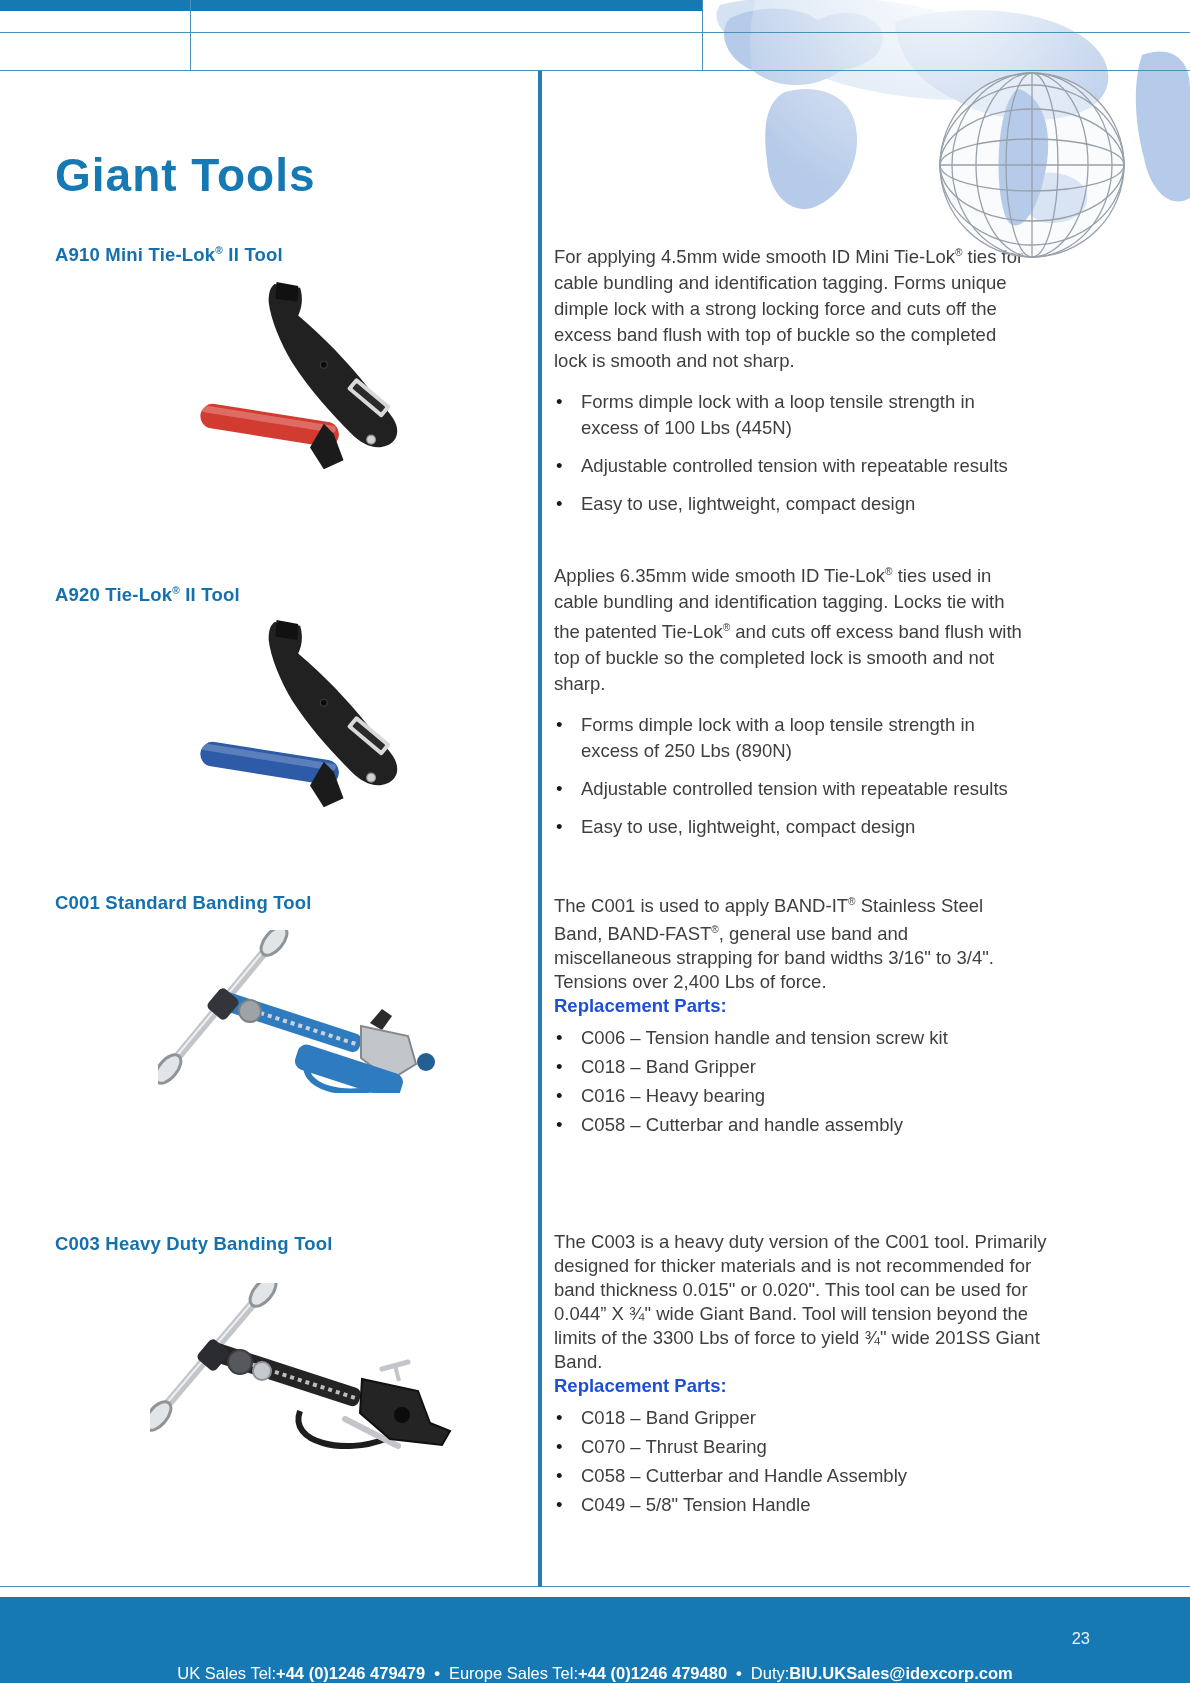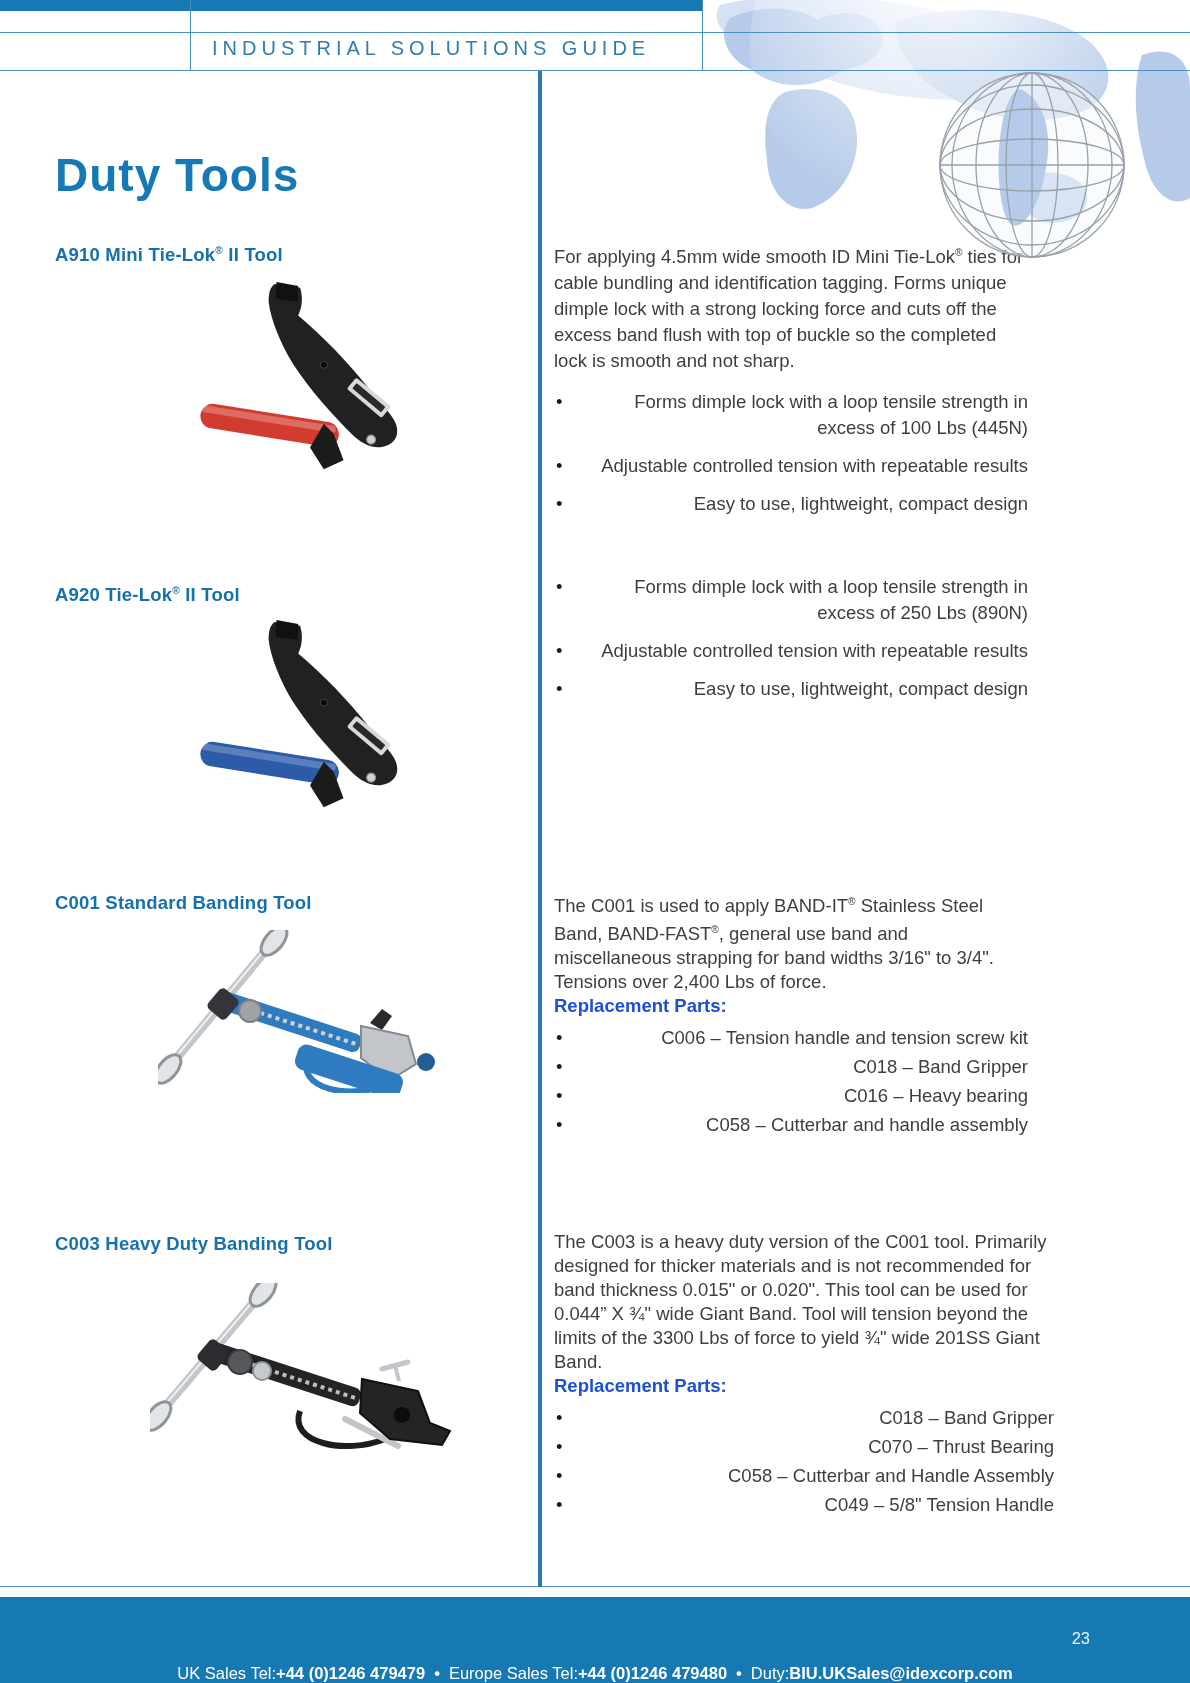--- a/index.html
+++ b/index.html
@@ -43,21 +43,21 @@
   
   .rt{position:absolute;left:554px;width:474px;color:var(--body-text);font-size:18.5px;line-height:26px;}
   .rt.wide{width:500px;}
   .rt.tight{line-height:24px;}
   .rt-a910{top:240px}.rt-a920{top:559px}.rt-c001{top:890px}.rt-c003{top:1230px}
   .rt p{margin:0;}
   .rt sup{font-size:.55em;}
   .repl{margin-top:0;font-weight:bold;color:#1d4ed8;}
   .rt ul{list-style:none;margin:15px 0 0 0;padding:0;}
   .rt.tight ul{margin-top:8px;}
-  .rt li{position:relative;padding-left:27px;margin-bottom:12px;text-align:right;}
+  .rt li{position:relative;padding-left:27px;margin-bottom:12px;}
   .rt.tight li{margin-bottom:5px;}
   .rt li::before{content:"\2022";position:absolute;left:2px;top:0;color:#1a1a1a;}
 
   
   .bottom-line{position:absolute;left:0;top:1586px;width:1190px;height:1px;background:var(--line-blue);}
   .footer-band{position:absolute;left:0;top:1597px;width:1190px;height:86px;background:var(--brand-blue);
                display:flex;align-items:flex-end;justify-content:center;color:#fff;font-size:16.5px;}
   .footer-band b{font-weight:bold;}
   .footer-band .sep{margin:0 9px;font-weight:bold;}
   .page-num{position:absolute;right:100px;top:1597px;height:82px;display:flex;align-items:center;
@@ -98,25 +98,24 @@
         <line x1="342" y1="73" x2="342" y2="257"></line>
       </g>
     </svg>
   </div>
 
   <div class="top-bar"></div>
   <div class="hline h1"></div>
   <div class="hline h2"></div>
   <div class="vline v1"></div>
   <div class="vline v2"></div>
-  <div class="guide-title">INDUSTRIAL SOLUTIONS GUIDE</div>
 
   <div class="divider"></div>
 
-  <h1 class="page-title" style="margin:0;">Duty Tools</h1>
+  <h1 class="page-title" style="margin:0;">Giant Tools</h1>
 
   <div class="prod-heading ph-a910">A910 Mini Tie-Lok<sup>®</sup> II Tool</div>
   <div class="prod-heading ph-a920">A920 Tie-Lok<sup>®</sup> II Tool</div>
   <div class="prod-heading ph-c001">C001 Standard Banding Tool</div>
   <div class="prod-heading ph-c003">C003 Heavy Duty Banding Tool</div>
 
   <svg class="prod-img img-a910" viewBox="0 0 230 205">
     <g transform="rotate(9 80 150)">
       <rect x="2" y="138" width="142" height="25" rx="12.5" fill="var(--handle-red)"></rect>
       <rect x="2" y="141" width="138" height="7" rx="3.5" fill="#ffffff" opacity="0.25"></rect>
@@ -192,20 +191,21 @@
   <div class="rt rt-a910">
     <p>For applying 4.5mm wide smooth ID Mini Tie-Lok<sup>®</sup> ties for cable bundling and identification tagging. Forms unique dimple lock with a strong locking force and cuts off the excess band flush with top of buckle so the completed lock is smooth and not sharp.</p>
     <ul>
       <li><span>Forms dimple lock with a loop tensile strength in excess of 100 Lbs (445N)</span></li>
       <li><span>Adjustable controlled tension with repeatable results</span></li>
       <li><span>Easy to use, lightweight, compact design</span></li>
     </ul>
   </div>
 
   <div class="rt rt-a920">
+    <p>Applies 6.35mm wide smooth ID Tie-Lok<sup>®</sup> ties used in cable bundling and identification tagging. Locks tie with the patented Tie-Lok<sup>®</sup> and cuts off excess band flush with top of buckle so the completed lock is smooth and not sharp.</p>
     <ul>
       <li><span>Forms dimple lock with a loop tensile strength in excess of 250 Lbs (890N)</span></li>
       <li><span>Adjustable controlled tension with repeatable results</span></li>
       <li><span>Easy to use, lightweight, compact design</span></li>
     </ul>
   </div>
 
   <div class="rt tight rt-c001">
     <p>The C001 is used to apply BAND-IT<sup>®</sup> Stainless Steel Band, BAND-FAST<sup>®</sup>, general use band and miscellaneous strapping for band widths 3/16" to 3/4". Tensions over 2,400 Lbs of force.</p>
     <div class="repl">Replacement Parts:</div>

